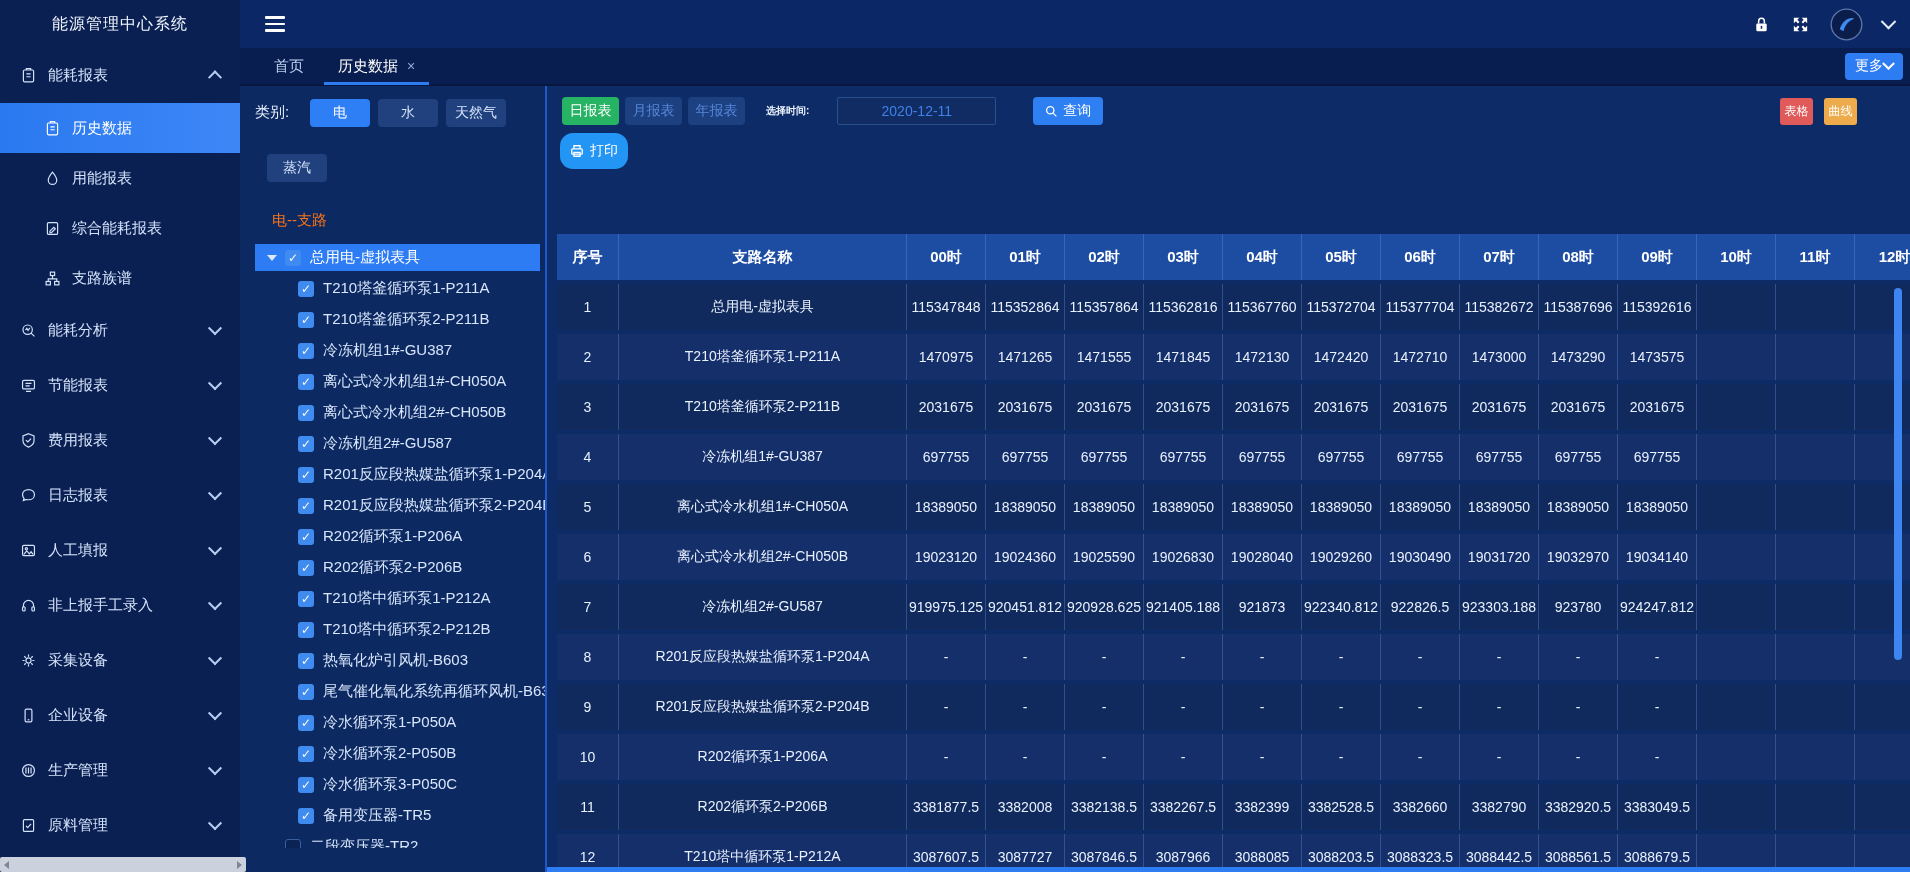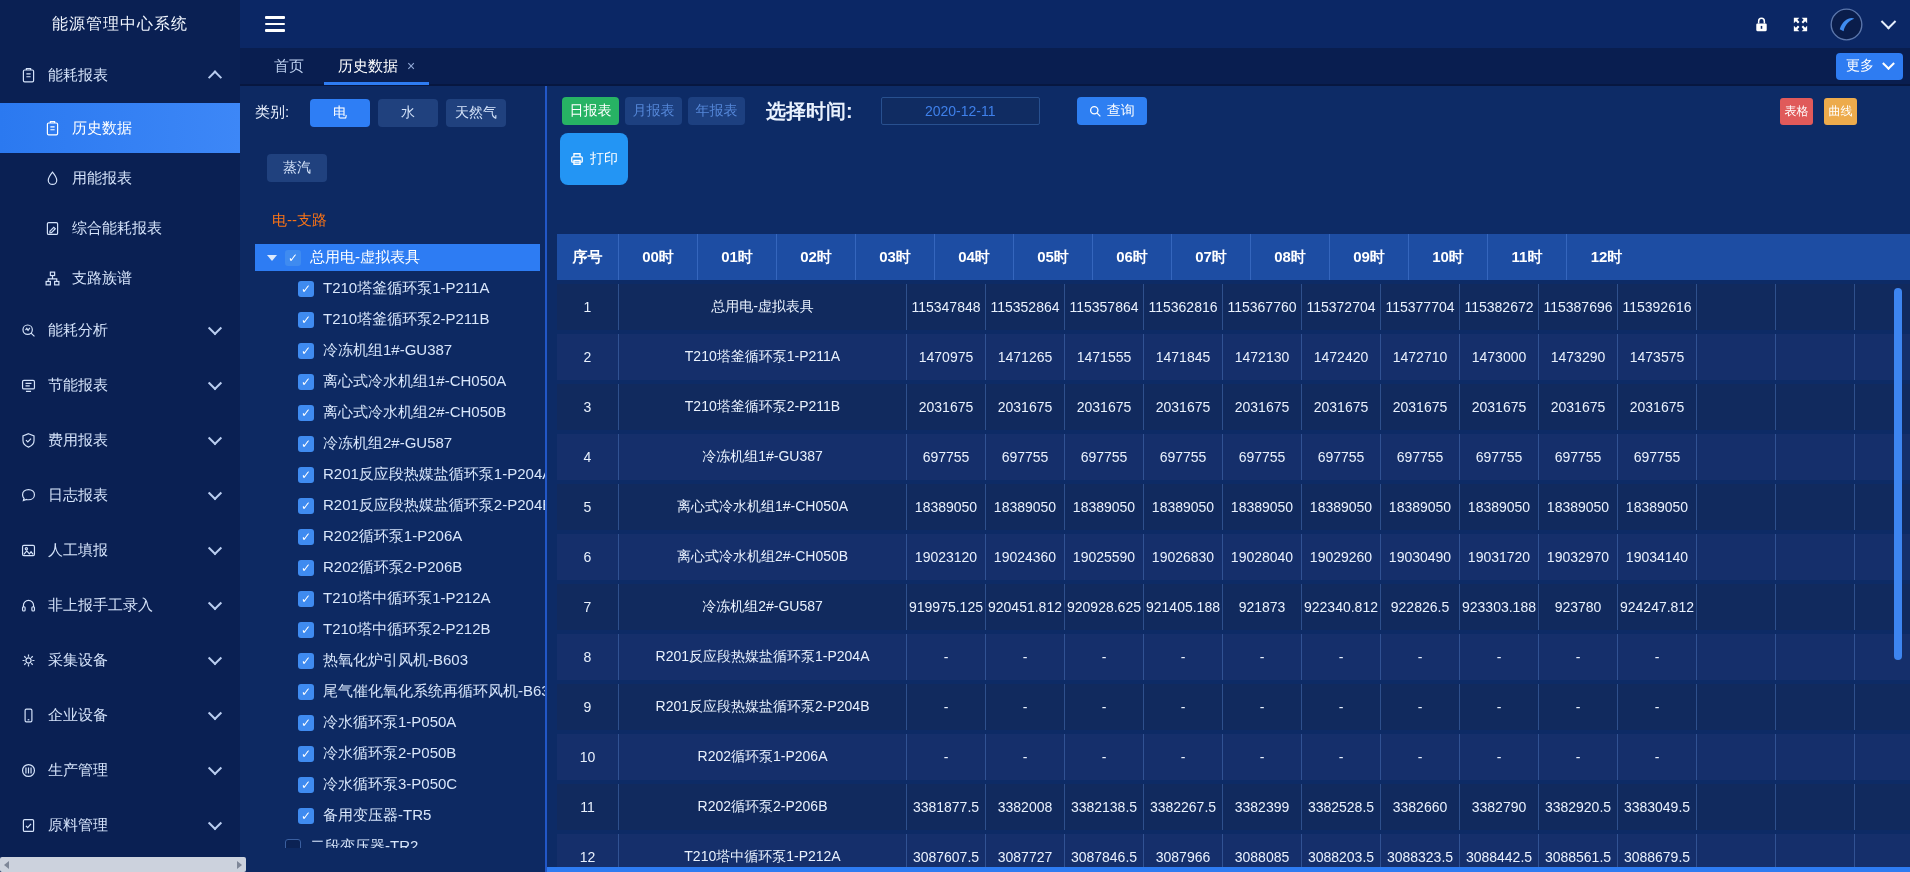--- a/index.html
+++ b/index.html
@@ -37,21 +37,21 @@
     transform:rotate(45deg) translate(-2px,-2px);cursor:pointer}
 
   .tabbar{height:38px;flex-shrink:0;background:#091e50;display:flex;align-items:center;border-bottom:2px solid #071740;box-sizing:border-box}
   .tab{height:38px;display:flex;align-items:center;padding:0 14px;margin-left:6px;font-size:15px;color:#bdd0ef;
     position:relative;cursor:pointer;white-space:nowrap}
   .tab:first-child{margin-left:20px}
   .tab.active{color:#fff}
   .tab.active::after{content:'';position:absolute;left:0;right:0;bottom:0;height:3px;background:#2e7cf2}
   .tab .close{margin-left:9px;color:#93abd8;font-size:14px}
   .more-btn{margin-left:auto;margin-right:7px;background:#2e7cf2;color:#fff;border-radius:4px;height:27px;
-    padding:0 10px;font-size:14px;display:flex;align-items:center;gap:10px;cursor:pointer}
+    padding:0 10px;font-size:14px;display:flex;align-items:center;gap:1px;cursor:pointer}
   .more-btn .chev-dn{width:7px;height:7px;border-color:#fff}
 
   .content{flex:1;display:flex;min-height:0}
 
   
   .tree-panel{width:307px;flex-shrink:0;background:#0d2962;border-right:2px solid #2257c7;
     box-sizing:border-box;padding-top:11px;overflow:hidden;position:relative}
   .cat-row{display:flex;align-items:center;height:31px}
   .cat-row.r1{margin-left:15px}
   .cat-row.r2{margin-left:27px;margin-top:24px}
@@ -72,32 +72,32 @@
   .cbox{width:16px;height:16px;border-radius:3px;background:#3f8bf0;color:#fff;font-size:12px;line-height:16px;
     text-align:center;margin-right:9px;flex-shrink:0;box-sizing:border-box}
   .cbox.un{background:#0b2254;border:1px solid #3a5fa0}
 
   
   .main-panel{flex:1;min-width:0;background:#0d2b66;position:relative;overflow:hidden;padding-left:10px;box-sizing:border-box}
   .toolbar1{display:flex;align-items:center;margin-top:11px;height:28px;padding-left:5px}
   .rpt-btn{width:57px;height:28px;margin-right:6px;border-radius:4px;font-size:14px;display:flex;
     align-items:center;justify-content:center;background:#1d4080;color:#5587d8;cursor:pointer}
   .rpt-btn.active{background:#27b364;color:#fff}
-  .date-label{margin-left:15px;font-size:20px;color:#eaf2fe;font-weight:bold}
+  .date-label{margin-left:15px;font-size:10px;color:#eaf2fe;font-weight:bold}
   .date-input{margin-left:28px;width:159px;height:28px;box-sizing:border-box;background:#102c62;
     border:1px solid #28508f;border-radius:2px;color:#3f80ea;font-size:14px;display:flex;
     align-items:center;justify-content:center;cursor:pointer}
   .query-btn{margin-left:37px;height:28px;padding:0 12px;background:#2e7ff2;border-radius:4px;color:#fff;
     font-size:14px;display:flex;align-items:center;gap:5px;cursor:pointer}
   .query-btn svg{width:13px;height:13px;fill:none;stroke:#fff;stroke-width:1.6}
   .view-btns{margin-left:auto;display:flex;gap:11px;margin-right:53px}
   .view-btn{width:33px;height:27px;border-radius:3px;color:#fff;font-size:12px;display:flex;
     align-items:center;justify-content:center;cursor:pointer}
   .toolbar2{margin-top:8px;height:28px;display:flex;padding-left:3px}
-  .print-btn{height:28px;padding:12px 10px;background:#2395f4;border-radius:8px;color:#fff;font-size:14px;
+  .print-btn{height:28px;padding:4px 10px;background:#2395f4;border-radius:13px;color:#fff;font-size:14px;
     display:flex;align-items:center;gap:6px;cursor:pointer}
   .print-btn svg{width:14px;height:14px;fill:none;stroke:#fff;stroke-width:1.5}
 
   .table-wrap{margin-top:73px;width:100%;overflow:hidden}
   .trow{display:flex;width:1377px}
   .thead{height:46px;background:#1d4da3;font-weight:bold;font-size:15px;color:#fff}
   .th,.td{display:flex;align-items:center;justify-content:center;flex-shrink:0;box-sizing:border-box;overflow:hidden}
   .th{border-right:1px solid #3566bd}
   .th:last-child{border-right:none}
   .td{border-right:1px solid rgba(84,126,198,.45);font-size:14px;color:#e9f1fd}
@@ -454,20 +454,21 @@
                 <rect x="2" y="5.5" width="12" height="6" rx="1"></rect>
                 <path d="M4.5 5.5V2h7v3.5M4.5 9.5h7V14h-7z"></path>
               </svg>
             <span>打印</span>
           </div>
         </div>
 
         <div class="table-wrap">
           <div class="trow thead" id="thead">
               <div class="th col-no">序号</div>
+              <div class="th col-name">支路名称</div>
               <div class="th col-h">00时</div>
               <div class="th col-h">01时</div>
               <div class="th col-h">02时</div>
               <div class="th col-h">03时</div>
               <div class="th col-h">04时</div>
               <div class="th col-h">05时</div>
               <div class="th col-h">06时</div>
               <div class="th col-h">07时</div>
               <div class="th col-h">08时</div>
               <div class="th col-h">09时</div>

